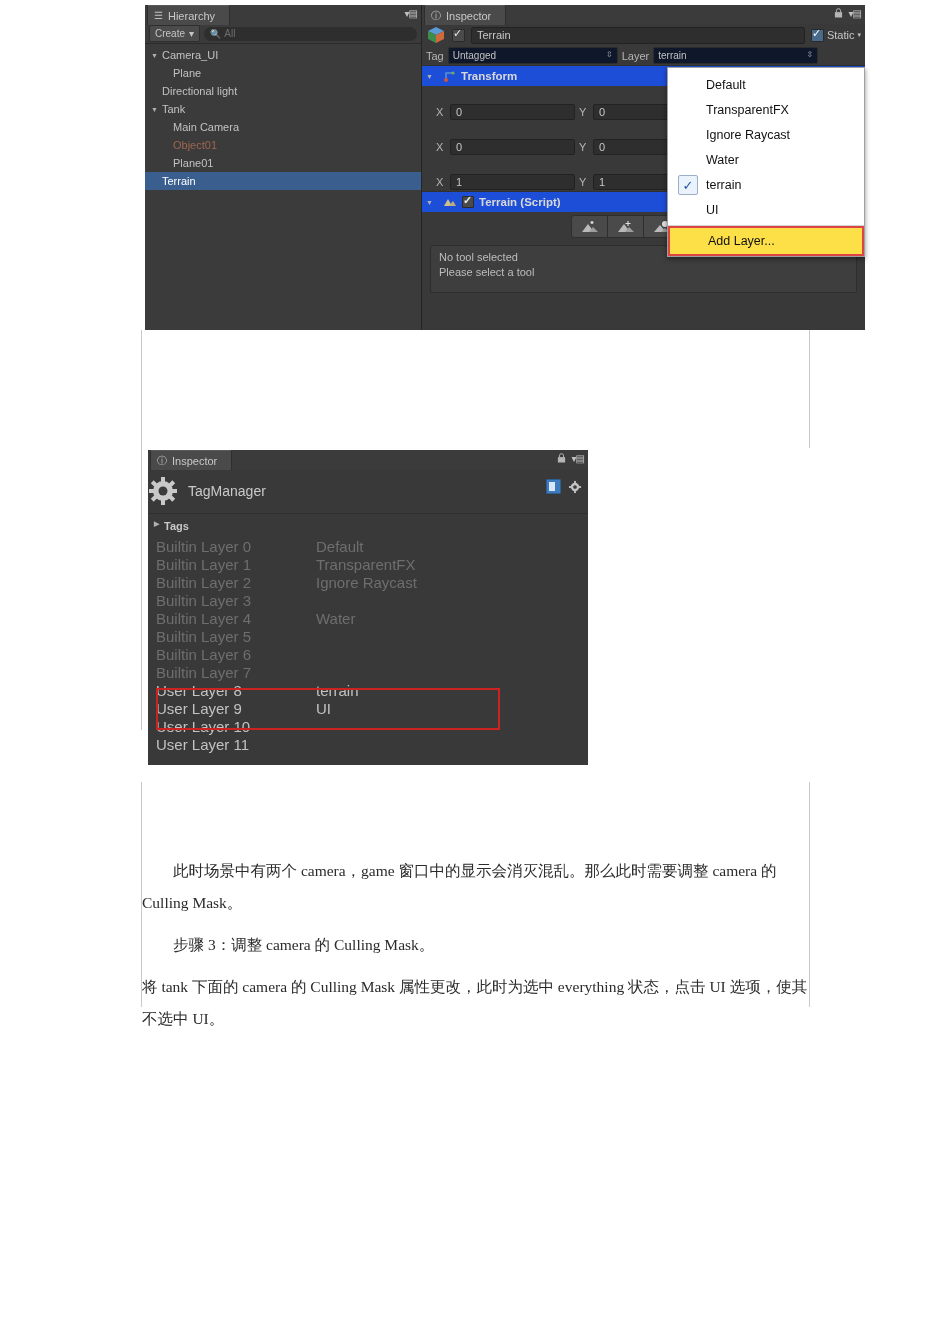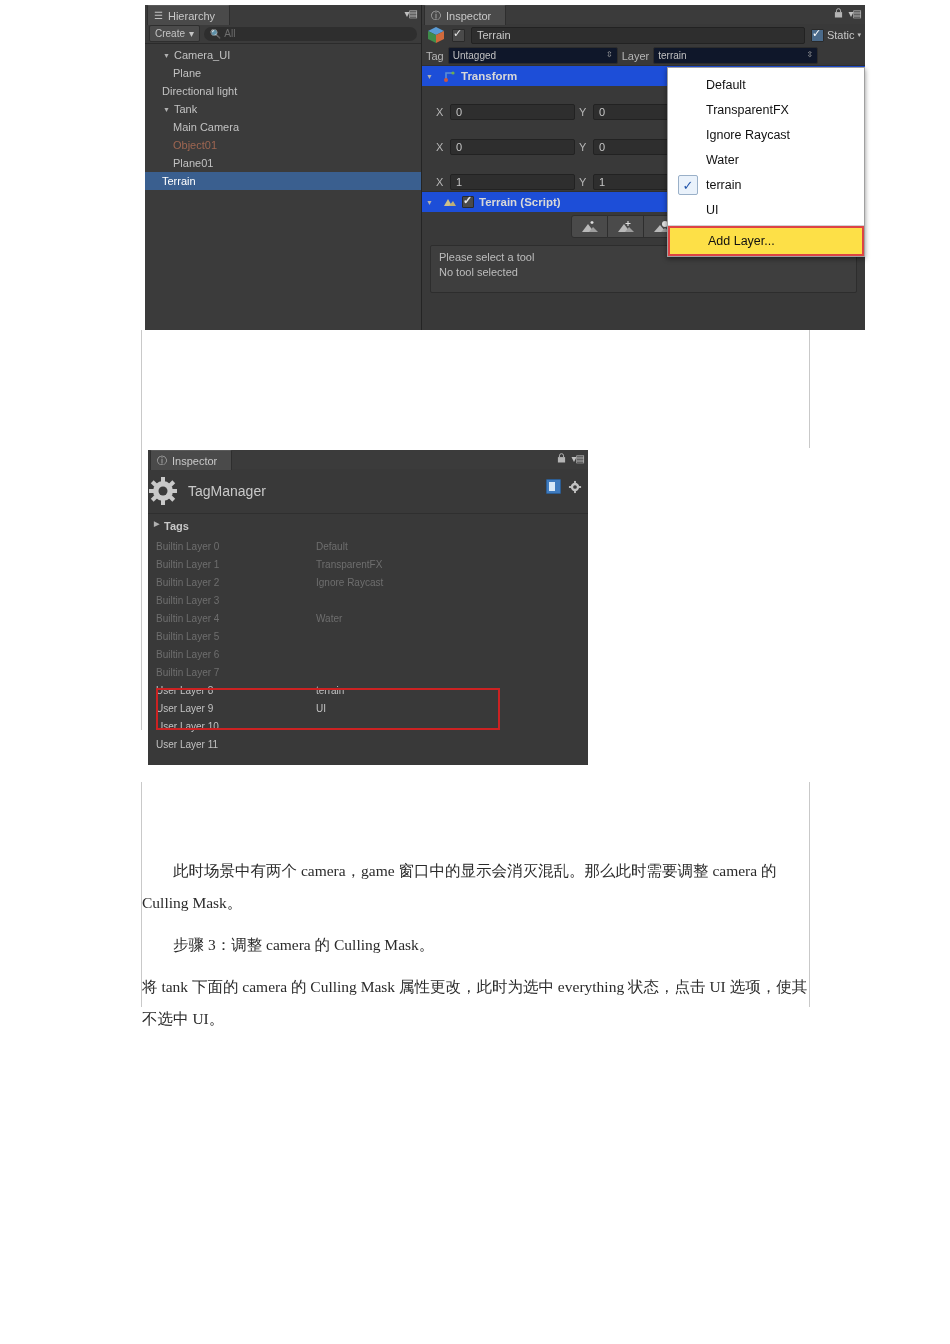--- a/index.html
+++ b/index.html
@@ -127,21 +127,21 @@
     padding-left: 6px;
   }
   .hrow.sel { background: #3a5f8f; color: #ffffff; }
   .hrow.red { color: #9e6651; }
   .foldarrow {
     width: 11px;
     font-size: 7px;
     color: #b0b0b0;
     flex: none;
   }
-  .ind1 { padding-left: 18px; }
+  .ind1 { padding-left: 6px; }
   .ind2 { padding-left: 28px; }
   .ind1b { padding-left: 17px; }
 
   
   .insp {
     position: absolute;
     left: 277px; top: 0;
     width: 443px; height: 325px;
     background: #393939;
   }
@@ -422,21 +422,21 @@
     color: #c8c8c8;
     font-weight: bold;
     margin-top: 6px;
   }
   .tm-sec .foldarrow { width: 10px; font-size: 7px; }
 
   .lay-row {
     height: 18px;
     display: flex;
     align-items: center;
-    font-size: 10px;
+    font-size: 15px;
     padding-left: 8px;
   }
   .lay-name { width: 160px; flex: none; }
   .lay-val  { flex: 1; }
   .lay-row.builtin .lay-name,
   .lay-row.builtin .lay-val { color: #6e6e6e; }
   .lay-row.user .lay-name,
   .lay-row.user .lay-val { color: #c2c2c2; }
 
   .red-box {
@@ -649,22 +649,22 @@
         </div>
         <div class="tbtn">
           <svg width="19" height="14" viewBox="0 0 19 14">
             <path d="M4 11 L13 2" stroke="#dcdcdc" stroke-width="2.4" stroke-linecap="round"></path>
             <circle cx="3.5" cy="11.5" r="2.4" fill="#e8e8e8"></circle>
           </svg>
         </div>
       </div>
 
       <div class="helpbox">
+        <div>No tool selected</div>
         <div>Please select a tool</div>
-        <div>No tool selected</div>
       </div>
 
     </div>
   </div>
 
   <div class="layer-dd">
     <div class="dd-item">
       <span>Default</span>
     </div>
     <div class="dd-item">

